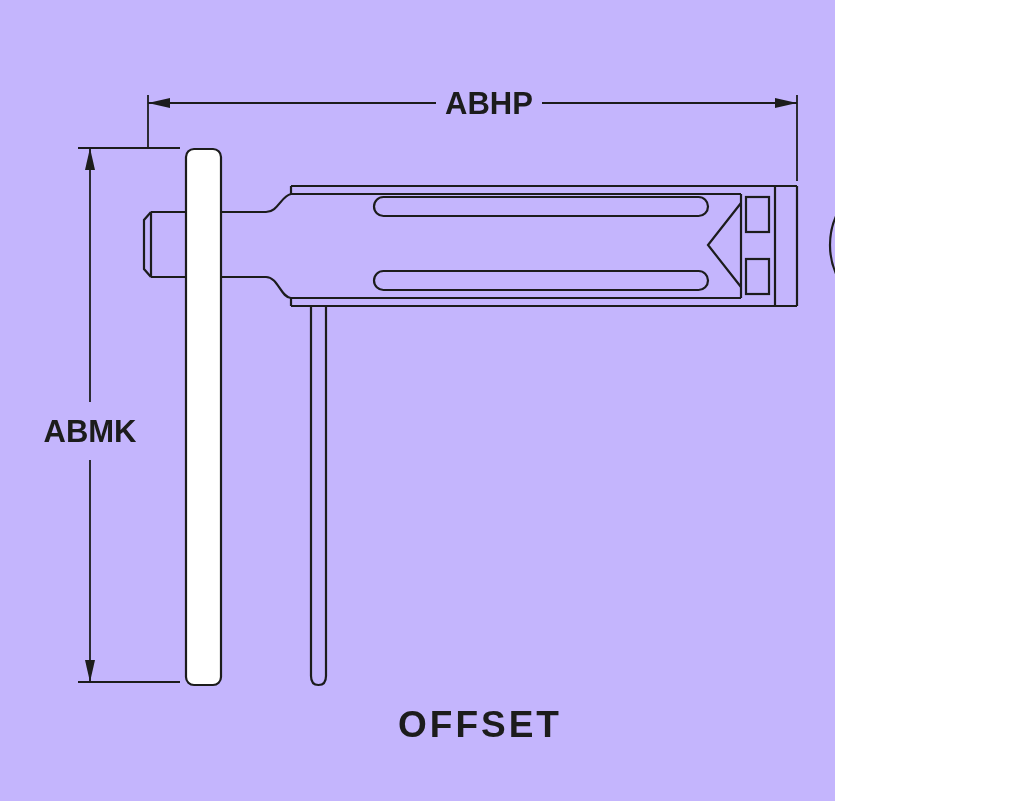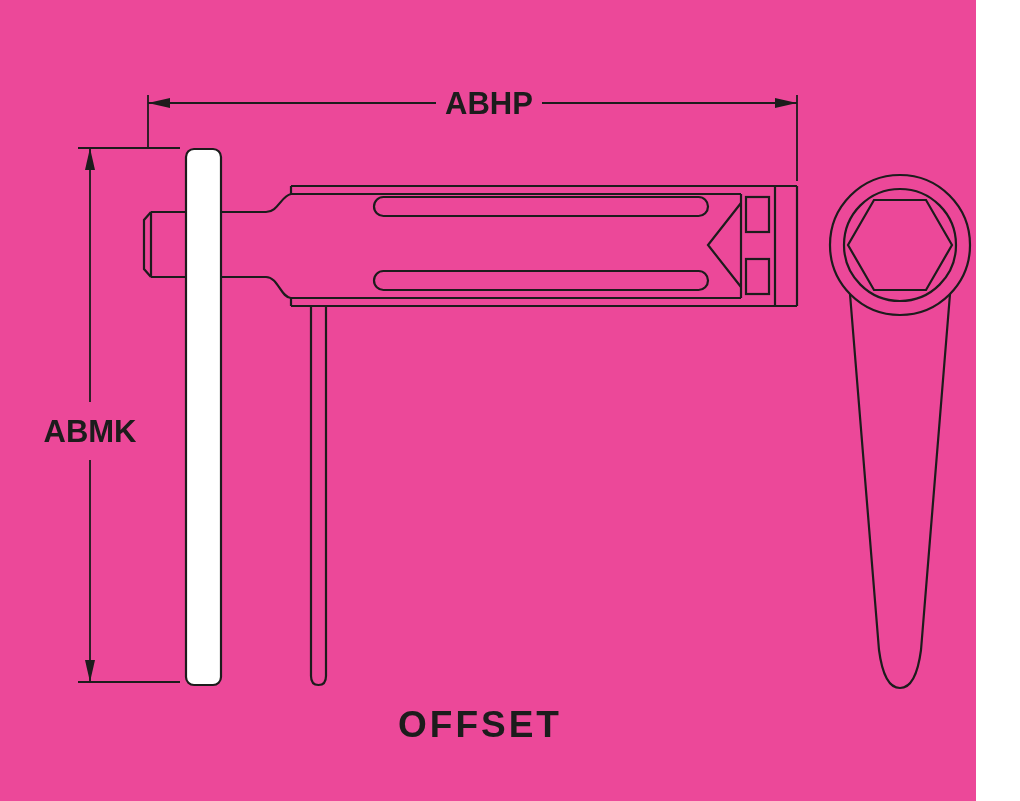--- a/index.html
+++ b/index.html
@@ -2,23 +2,23 @@
 <html><head>
 <meta charset="utf-8">
 <style>
   html, body {
     margin: 0;
     padding: 0;
     background: #ffffff;
   }
   .canvas {
     position: relative;
-    width: 976px;
+    width: 835px;
     height: 801px;
-    background: #ec4899;
+    background: #c4b5fd;
     overflow: hidden;
     text-decoration: underline;
   }
   svg {
     display: block;
   }
   .draw {
     fill: none;
     stroke: #1c1c1c;
     stroke-width: 2.2;

